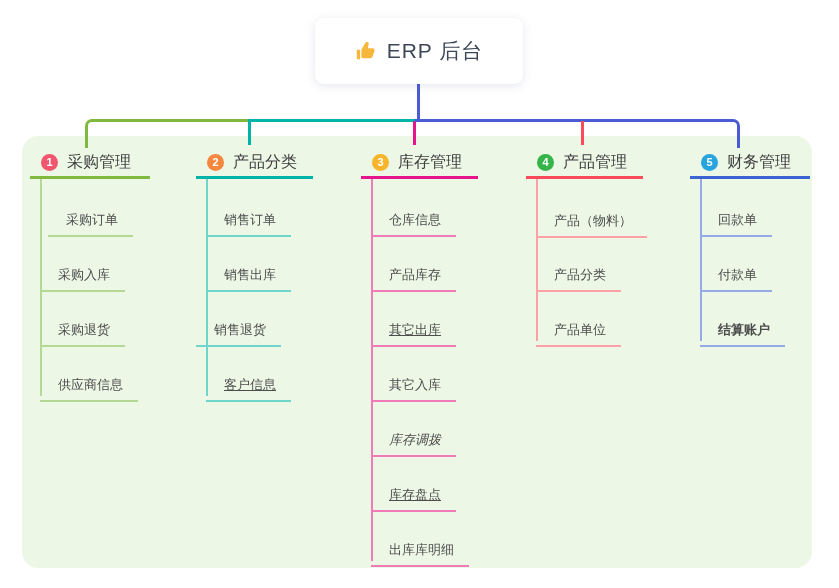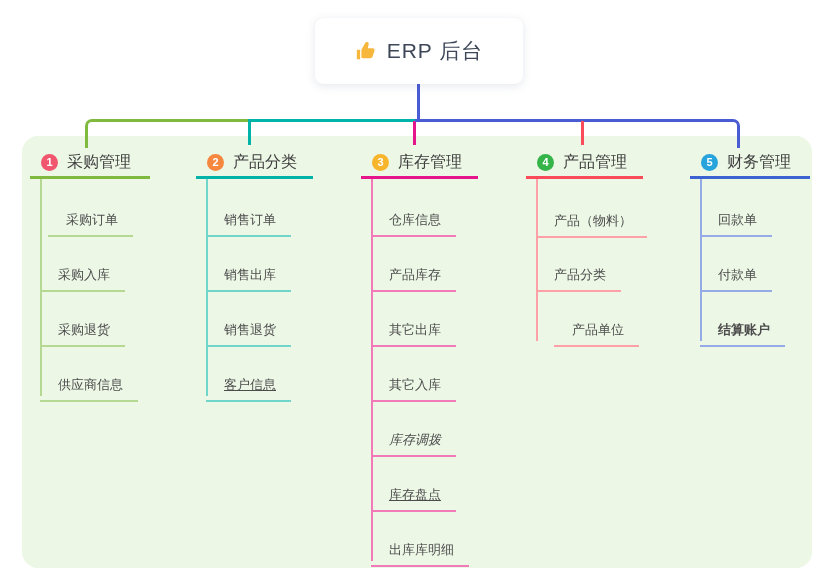--- a/index.html
+++ b/index.html
@@ -84,42 +84,42 @@
       <div class="child-item" style="left: 40px; top: 258px; border-bottom: 2px solid rgb(181, 217, 147);">采购入库</div>
       <div class="child-item" style="left: 40px; top: 313px; border-bottom: 2px solid rgb(181, 217, 147);">采购退货</div>
       <div class="child-item" style="left: 40px; top: 368px; border-bottom: 2px solid rgb(181, 217, 147);">供应商信息</div>
       <div class="branch-title" style="left: 196px; width: 106px; border-bottom: 3px solid rgb(0, 179, 169);">
         <span class="badge" style="background: rgb(246, 135, 63);">2</span>
         <span>产品分类</span>
       </div>
       <div class="vline" style="left: 206px; top: 179px; width: 2px; height: 217px; background: rgb(112, 213, 202);"></div>
       <div class="child-item" style="left: 206px; top: 203px; border-bottom: 2px solid rgb(112, 213, 202);">销售订单</div>
       <div class="child-item" style="left: 206px; top: 258px; border-bottom: 2px solid rgb(112, 213, 202);">销售出库</div>
-      <div class="child-item" style="left: 206px; top: 313px; border-bottom: 2px solid rgb(112, 213, 202);">销售退货</div>
+      <div class="child-item" style="left: 196px; top: 313px; border-bottom: 2px solid rgb(112, 213, 202);">销售退货</div>
       <div class="child-item" style="left: 206px; top: 368px; border-bottom: 2px solid rgb(112, 213, 202); text-decoration: underline;">客户信息</div>
       <div class="branch-title" style="left: 361px; width: 106px; border-bottom: 3px solid rgb(230, 21, 139);">
         <span class="badge" style="background: rgb(247, 181, 44);">3</span>
         <span>库存管理</span>
       </div>
       <div class="vline" style="left: 371px; top: 179px; width: 2px; height: 382px; background: rgb(243, 122, 184);"></div>
       <div class="child-item" style="left: 371px; top: 203px; border-bottom: 2px solid rgb(243, 122, 184);">仓库信息</div>
       <div class="child-item" style="left: 371px; top: 258px; border-bottom: 2px solid rgb(243, 122, 184);">产品库存</div>
-      <div class="child-item" style="left: 371px; top: 313px; border-bottom: 2px solid rgb(243, 122, 184);">其它出库</div>
+      <div class="child-item" style="left: 371px; top: 313px; border-bottom: 2px solid rgb(243, 122, 184); text-decoration: underline;">其它出库</div>
       <div class="child-item" style="left: 371px; top: 368px; border-bottom: 2px solid rgb(243, 122, 184);">其它入库</div>
       <div class="child-item" style="left: 371px; top: 423px; border-bottom: 2px solid rgb(243, 122, 184); font-style: italic;">库存调拨</div>
       <div class="child-item" style="left: 371px; top: 478px; border-bottom: 2px solid rgb(243, 122, 184); text-decoration: underline;">库存盘点</div>
       <div class="child-item" style="left: 371px; top: 533px; border-bottom: 2px solid rgb(243, 122, 184);">出库库明细</div>
       <div class="branch-title" style="left: 526px; width: 106px; border-bottom: 3px solid rgb(250, 75, 90);">
         <span class="badge" style="background: rgb(53, 180, 74);">4</span>
         <span>产品管理</span>
       </div>
       <div class="vline" style="left: 536px; top: 179px; width: 2px; height: 162px; background: rgb(253, 160, 168);"></div>
       <div class="child-item" style="left: 536px; top: 204px; border-bottom: 2px solid rgb(253, 160, 168);">产品（物料）</div>
       <div class="child-item" style="left: 536px; top: 258px; border-bottom: 2px solid rgb(253, 160, 168);">产品分类</div>
-      <div class="child-item" style="left: 536px; top: 313px; border-bottom: 2px solid rgb(253, 160, 168); margin-left: 18px;">产品单位</div>
+      <div class="child-item" style="left: 536px; top: 313px; border-bottom: 2px solid rgb(253, 160, 168);">产品单位</div>
       <div class="branch-title" style="left: 690px; width: 109px; border-bottom: 3px solid rgb(61, 99, 210);">
         <span class="badge" style="background: rgb(40, 164, 221);">5</span>
         <span>财务管理</span>
       </div>
       <div class="vline" style="left: 700px; top: 179px; width: 2px; height: 162px; background: rgb(148, 171, 232);"></div>
       <div class="child-item" style="left: 700px; top: 203px; border-bottom: 2px solid rgb(148, 171, 232);">回款单</div>
       <div class="child-item" style="left: 700px; top: 258px; border-bottom: 2px solid rgb(148, 171, 232);">付款单</div>
       <div class="child-item" style="left: 700px; top: 313px; border-bottom: 2px solid rgb(148, 171, 232); font-weight: bold;">结算账户</div>
     </div>
 </div>

